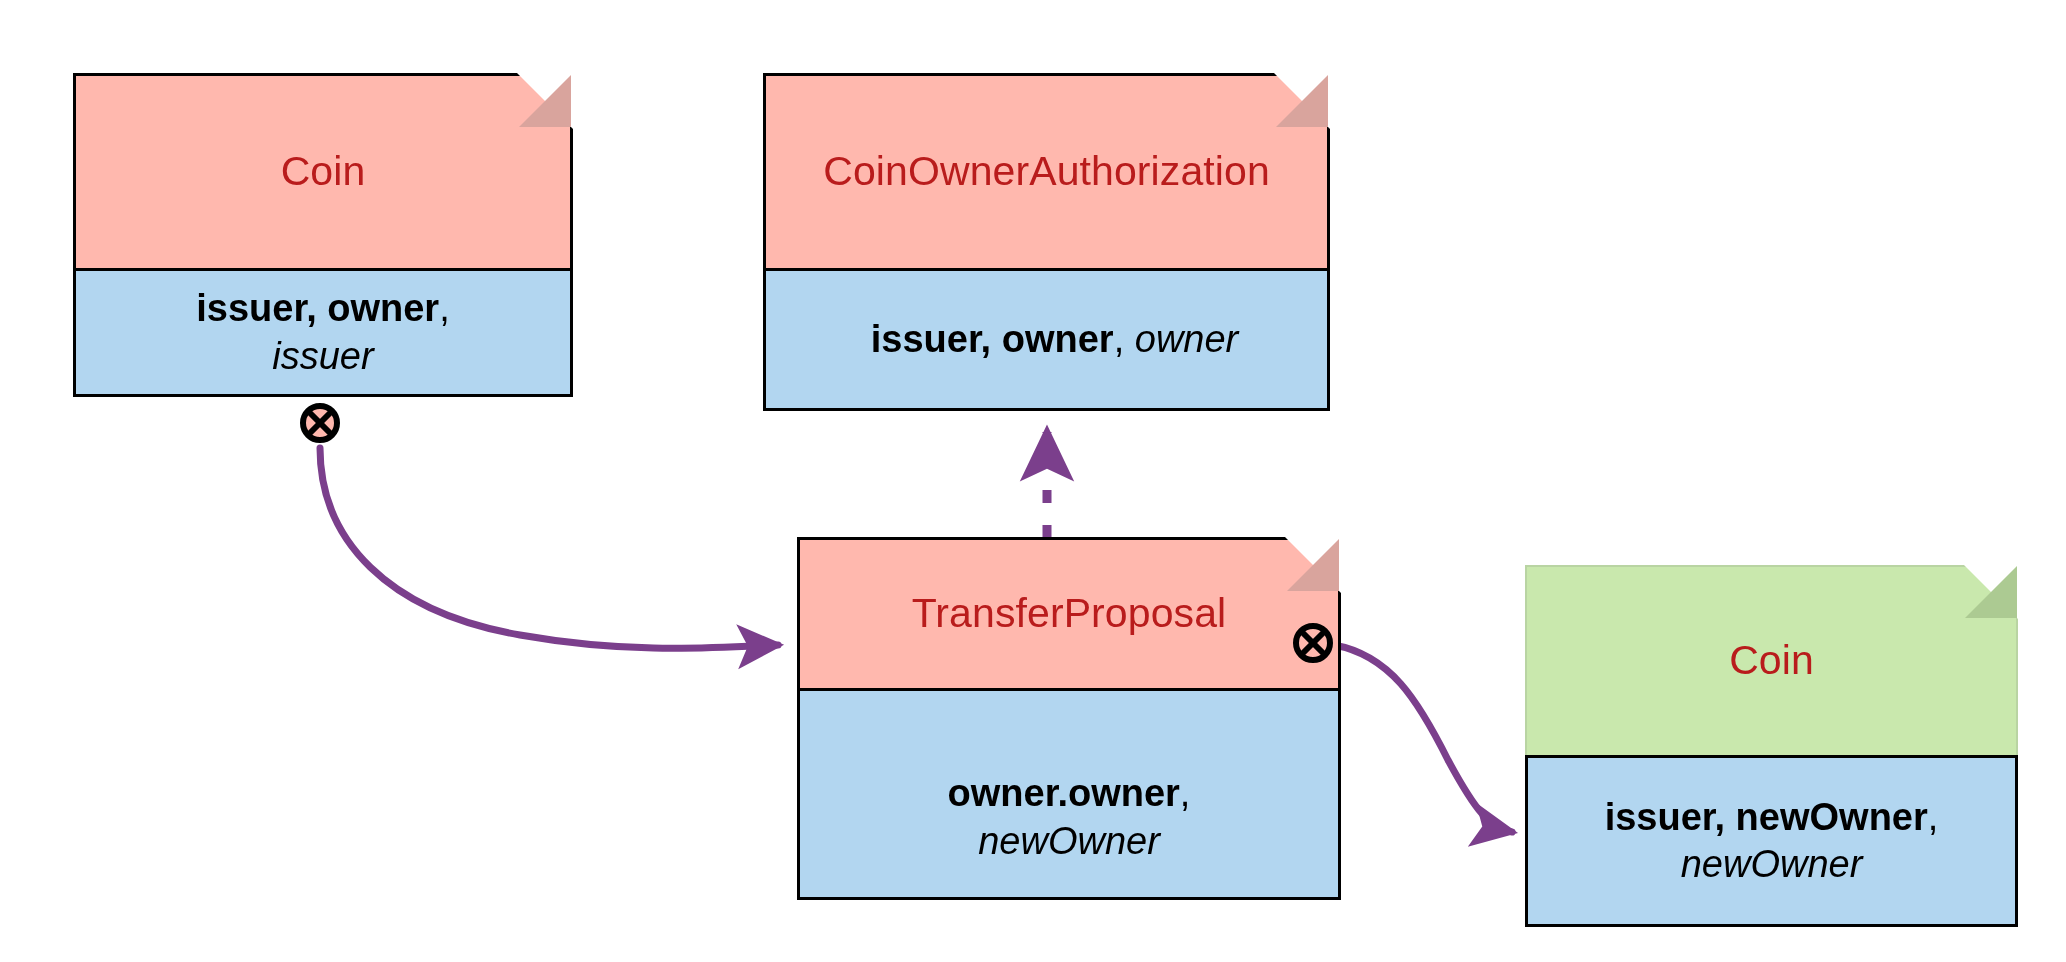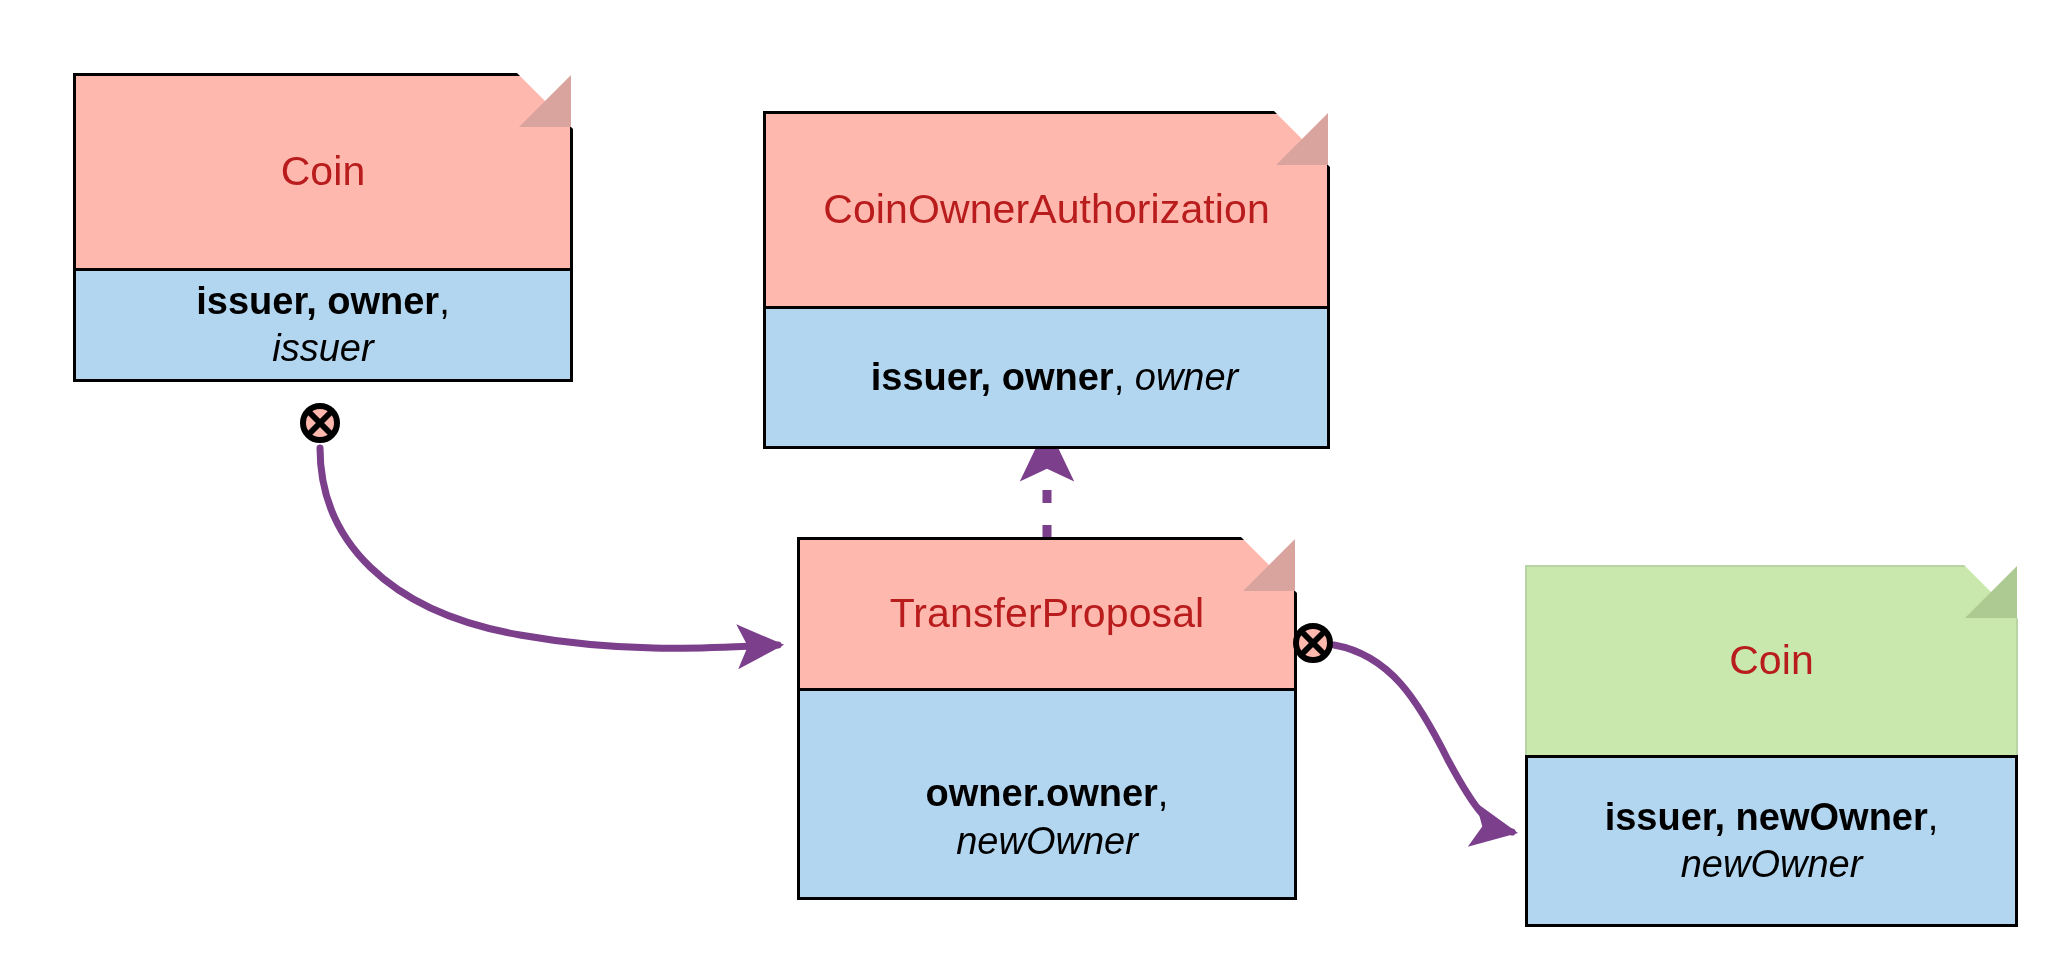--- a/index.html
+++ b/index.html
@@ -129,37 +129,37 @@
 
     <path d="M 1047 538 L 1047 432" fill="none" stroke="#7b3f8c" stroke-width="9" stroke-dasharray="13 22" stroke-linecap="butt" marker-end="url(#arrowPurpleUp)"></path>
   </svg>
 
   <div class="node fill-pink" style="left:73px; top:73px; width:500px;">
     <div class="node-header" style="height:195px;">
       <span class="fold-cut" style="border-width:0 56px 56px 0;"></span>
       <span class="fold-tri" style="border-width:52px 52px 0 0;"></span>
       <span class="title">Coin</span>
     </div>
-    <div class="node-body" style="height:114px;">
+    <div class="node-body" style="height:129px;">
       <div class="attrs"><b>issuer, owner</b>,<br><i>issuer</i></div>
     </div>
   </div>
 
-  <div class="node fill-pink" style="left:763px; top:73px; width:567px;margin-top:38px;">
+  <div class="node fill-pink" style="left:763px; top:73px; width:567px;">
     <div class="node-header" style="height:195px;">
       <span class="fold-cut" style="border-width:0 56px 56px 0;"></span>
       <span class="fold-tri" style="border-width:52px 52px 0 0;"></span>
       <span class="title">CoinOwnerAuthorization</span>
     </div>
     <div class="node-body" style="height:143px;padding-left:16px;">
       <div class="attrs"><b>issuer, owner</b>, <i>owner</i></div>
     </div>
   </div>
 
-  <div class="node fill-pink" style="left:797px; top:537px; width:500px;">
+  <div class="node fill-pink" style="left:797px; top:537px; width:544px;">
     <div class="node-header" style="height:151px;">
       <span class="fold-cut" style="border-width:0 56px 56px 0;"></span>
       <span class="fold-tri" style="border-width:52px 52px 0 0;"></span>
       <span class="title">TransferProposal</span>
     </div>
     <div class="node-body" style="height:212px;">
       <div class="attrs"><br><b>owner.owner</b>,<br><i>newOwner</i></div>
     </div>
   </div>
 

